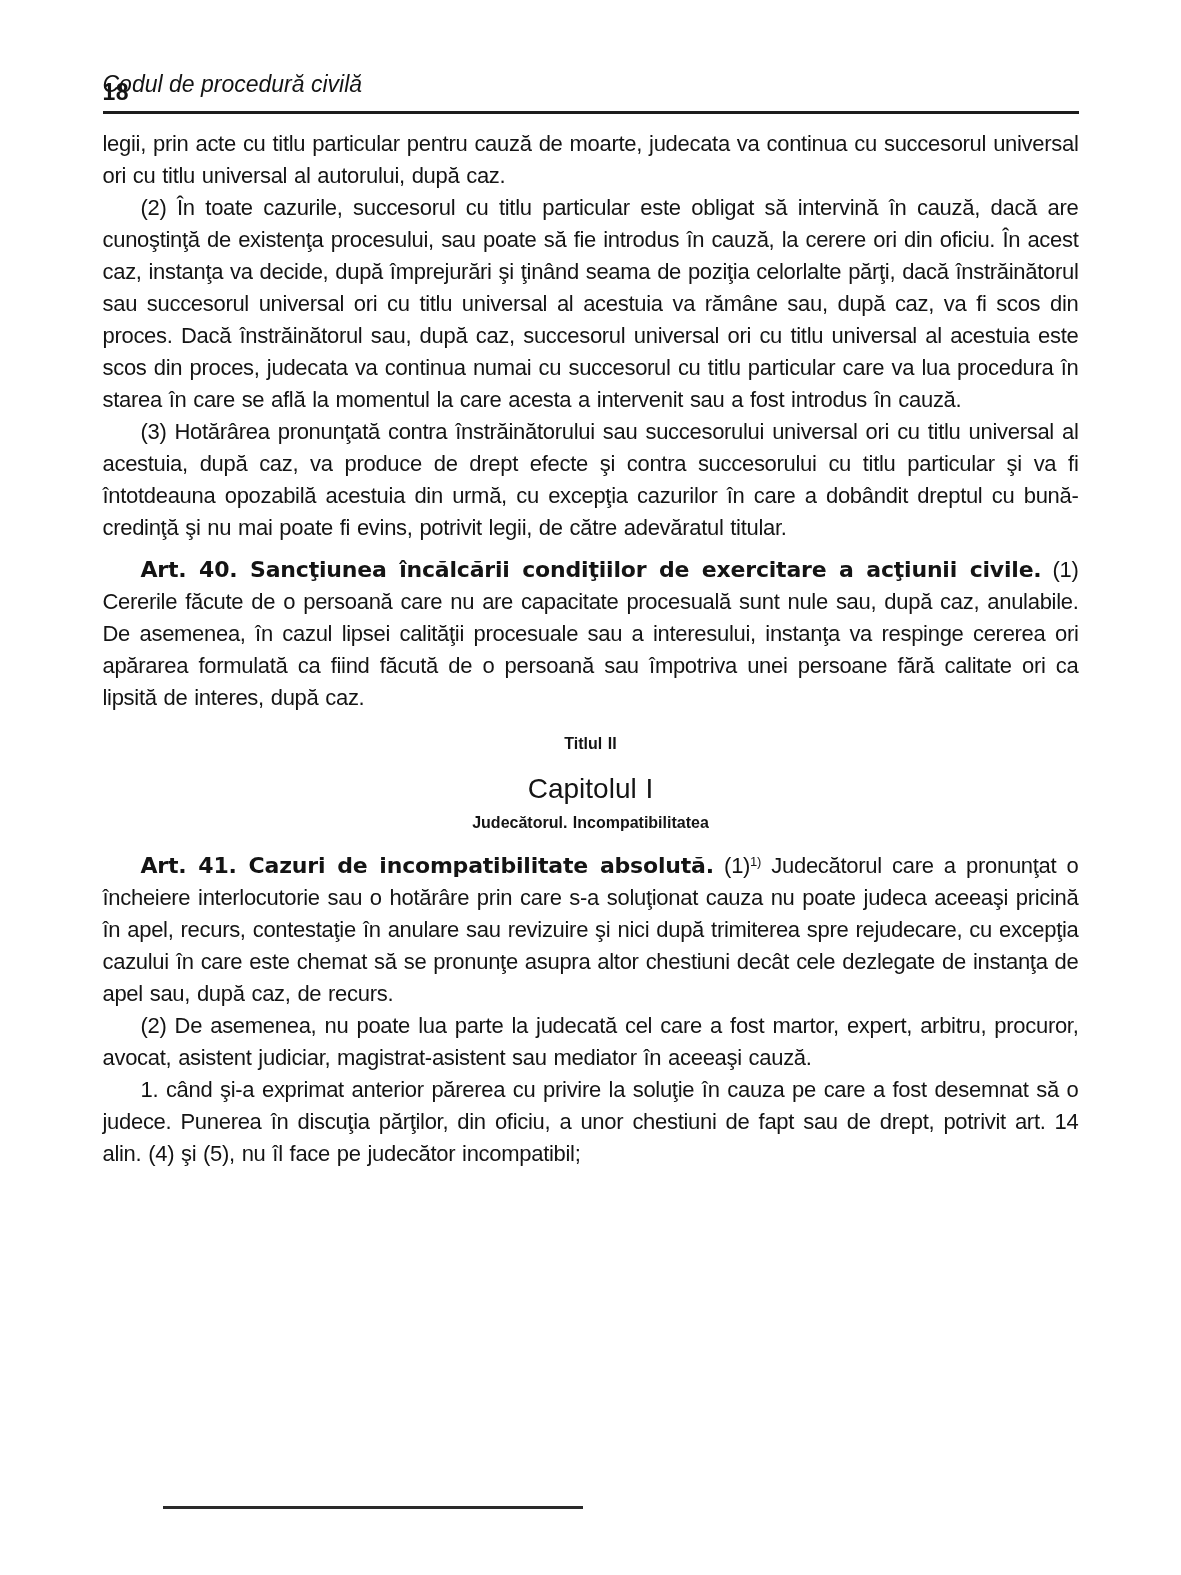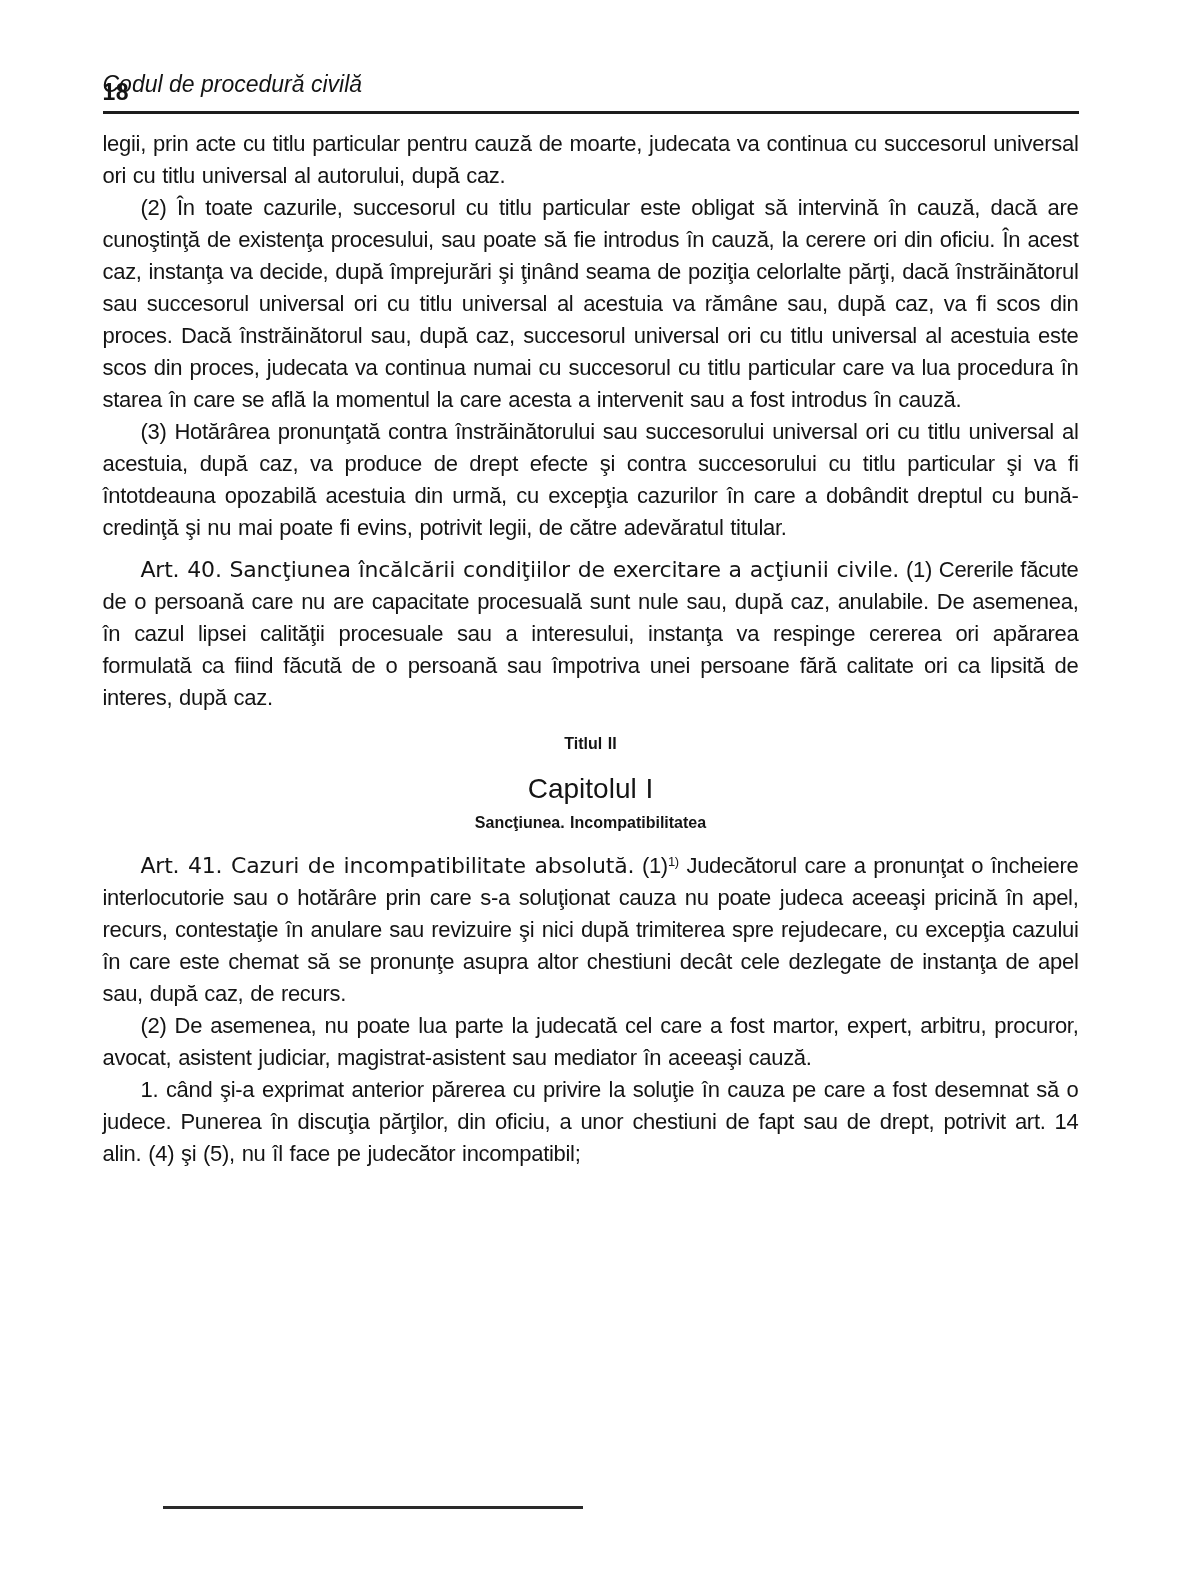--- a/index.html
+++ b/index.html
@@ -57,21 +57,21 @@
     font-size: 22px;
     line-height: 32px;
     text-align: justify;
     letter-spacing: -0.3px;
     word-spacing: 1px;
   }
   .block.indent { text-indent: 38px; }
   .block.article { text-indent: 38px; margin-top: 10px; }
   .seg-article-label {
     font-family: "DejaVu Sans", sans-serif;
-    font-weight: 400;
+    font-weight: 700;
     letter-spacing: -0.2px;
   }
   .block.title {
     text-align: center;
     font-weight: bold;
     font-size: 16px;
     line-height: 34px;
     letter-spacing: 0;
   }
   .block.title.space-above { margin-top: 13px; }
@@ -120,21 +120,21 @@
   </div>
   <div class="header-rule"></div>
 
   <div class="body-text">
       <p class="block body"><span class="seg-normal">legii, prin acte cu titlu particular pentru cauză de moarte, judecata va continua cu succesorul universal ori cu titlu universal al autorului, după caz.</span></p>
       <p class="block body indent"><span class="seg-normal">(2) În toate cazurile, succesorul cu titlu particular este obligat să intervină în cauză, dacă are cunoştinţă de existenţa procesului, sau poate să fie introdus în cauză, la cerere ori din oficiu. În acest caz, instanţa va decide, după împrejurări şi ţinând seama de poziţia celorlalte părţi, dacă înstrăinătorul sau succesorul universal ori cu titlu universal al acestuia va rămâne sau, după caz, va fi scos din proces. Dacă înstrăinătorul sau, după caz, succesorul universal ori cu titlu universal al acestuia este scos din proces, judecata va continua numai cu succesorul cu titlu particular care va lua procedura în starea în care se află la momentul la care acesta a intervenit sau a fost introdus în cauză.</span></p>
       <p class="block body indent"><span class="seg-normal">(3) Hotărârea pronunţată contra înstrăinătorului sau succesorului universal ori cu titlu universal al acestuia, după caz, va produce de drept efecte şi contra succesorului cu titlu particular şi va fi întotdeauna opozabilă acestuia din urmă, cu excepţia cazurilor în care a dobândit dreptul cu bună-credinţă şi nu mai poate fi evins, potrivit legii, de către adevăratul titular.</span></p>
       <p class="block article"><span class="seg-article-label">Art. 40. Sancţiunea încălcării condiţiilor de exercitare a acţiunii civile.</span><span class="seg-normal"> (1) Cererile făcute de o persoană care nu are capacitate procesuală sunt nule sau, după caz, anulabile. De asemenea, în cazul lipsei calităţii procesuale sau a interesului, instanţa va respinge cererea ori apărarea formulată ca fiind făcută de o persoană sau împotriva unei persoane fără calitate ori ca lipsită de interes, după caz.</span></p>
       <p class="block title space-above"><span class="seg-normal">Titlul II</span></p>
       <p class="block chapter"><span class="seg-normal">Capitolul I</span></p>
-      <p class="block title"><span class="seg-normal">Sancţiunea. Incompatibilitatea</span></p>
+      <p class="block title"><span class="seg-normal">Judecătorul. Incompatibilitatea</span></p>
       <p class="block article"><span class="seg-article-label">Art. 41. Cazuri de incompatibilitate absolută.</span><span class="seg-normal"> (1)</span><sup class="seg-sup">1)</sup><span class="seg-normal"> Judecătorul care a pronunţat o încheiere interlocutorie sau o hotărâre prin care s-a soluţionat cauza nu poate judeca aceeaşi pricină în apel, recurs, contestaţie în anulare sau revizuire şi nici după trimiterea spre rejudecare, cu excepţia cazului în care este chemat să se pronunţe asupra altor chestiuni decât cele dezlegate de instanţa de apel sau, după caz, de recurs.</span></p>
       <p class="block body indent"><span class="seg-normal">(2) De asemenea, nu poate lua parte la judecată cel care a fost martor, expert, arbitru, procuror, avocat, asistent judiciar, magistrat-asistent sau mediator în aceeaşi cauză.</span></p>
       <p class="block body indent"><span class="seg-normal">1. când şi-a exprimat anterior părerea cu privire la soluţie în cauza pe care a fost desemnat să o judece. Punerea în discuţia părţilor, din oficiu, a unor chestiuni de fapt sau de drept, potrivit art. 14 alin. (4) şi (5), nu îl face pe judecător incompatibil;</span></p>
     </div>
 
   <div class="footer">
     <div class="footnote-rule"></div>
   </div>
 
 </div>

